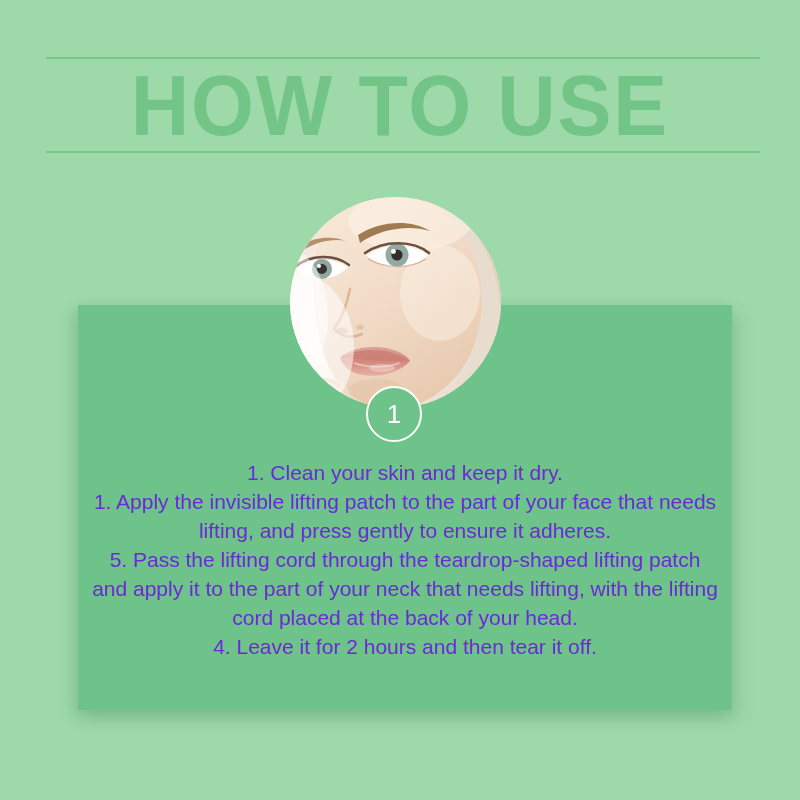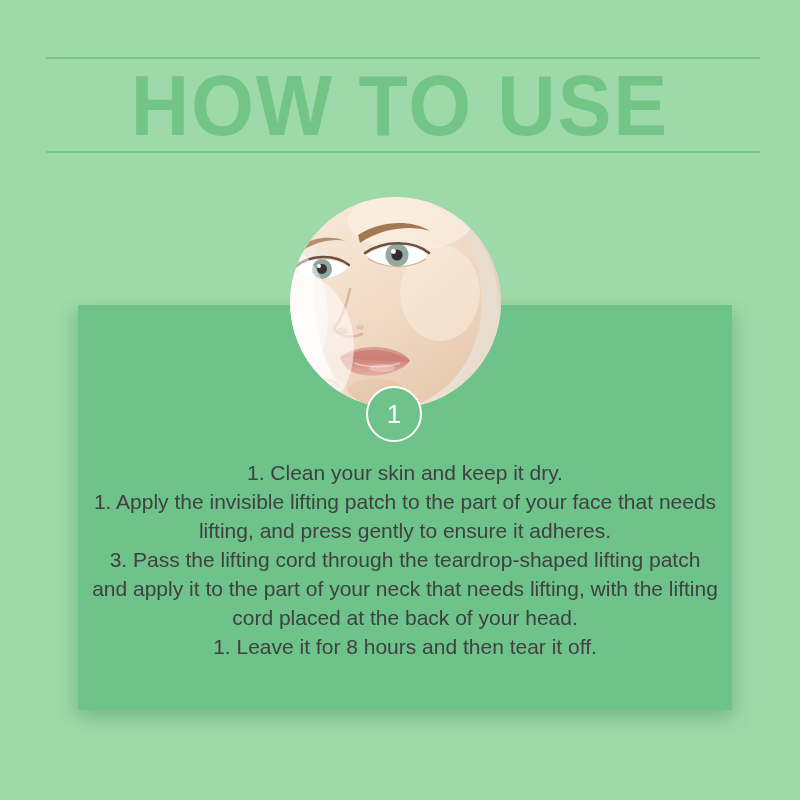--- a/index.html
+++ b/index.html
@@ -107,21 +107,21 @@
     font-family: "Liberation Sans", sans-serif;
   }
 
   
   .instructions {
     position: absolute;
     left: 92px;
     top: 458px;
     width: 626px;
     text-align: center;
-    color: #404040;
+    color: #6d28d9;
     font-size: 21px;
     line-height: 29px;
     font-weight: normal;
     -webkit-font-smoothing: antialiased;
   }
   .instructions .step-line {
     display: block;
   }
 </style>
 </head>
@@ -241,15 +241,15 @@
       </g>
     </svg>
   </div>
 </div>
 
 <div class="step-badge">1</div>
 
 <div class="instructions">
   <span class="step-line">1. Clean your skin and keep it dry.</span>
   <span class="step-line">1. Apply the invisible lifting patch to the part of your face that needs lifting, and press gently to ensure it adheres.</span>
-  <span class="step-line">3. Pass the lifting cord through the teardrop-shaped lifting patch and apply it to the part of your neck that needs lifting, with the lifting cord placed at the back of your head.</span>
-  <span class="step-line">1. Leave it for 8 hours and then tear it off.</span>
+  <span class="step-line">5. Pass the lifting cord through the teardrop-shaped lifting patch and apply it to the part of your neck that needs lifting, with the lifting cord placed at the back of your head.</span>
+  <span class="step-line">4. Leave it for 2 hours and then tear it off.</span>
 </div>
 
 </body></html>

